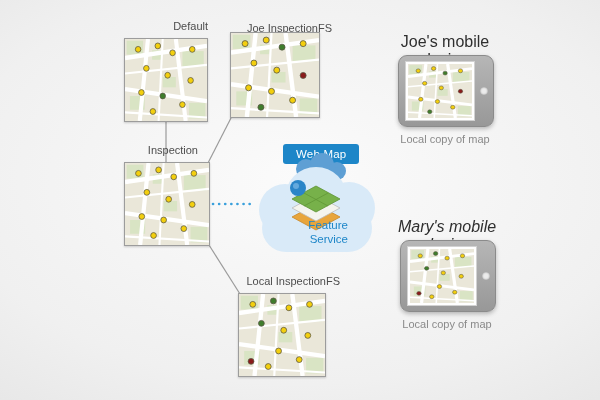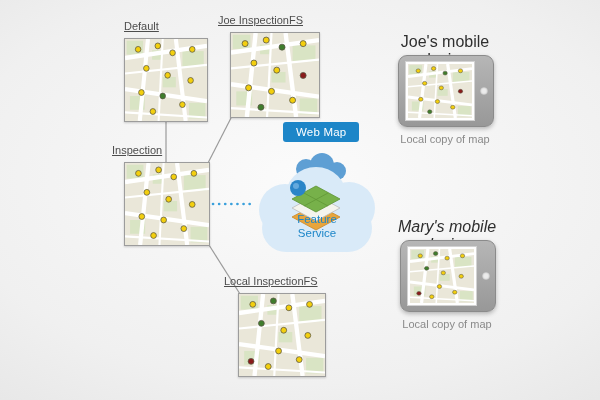--- a/index.html
+++ b/index.html
@@ -6,21 +6,21 @@
   html,body { width:600px; height:400px; }
   body {
     font-family:"Liberation Sans", sans-serif;
     background:#ececec; overflow:hidden;
   }
   .canvas {
     position:relative; width:600px; height:400px;
     background: radial-gradient(ellipse 95% 85% at 50% 45%, #fbfbfb 0%, #f0f0f0 60%, #e2e2e2 100%);
   }
   .connectors { position:absolute; left:0; top:0; width:600px; height:400px; }
-  .node-label { position:absolute; font-size:11px; color:#4d4d4d; text-align:left;text-decoration:underline; }
+  .node-label { position:absolute; font-size:11px; color:#4d4d4d; text-align:right; }
   .map-thumb {
     position:absolute; border:1px solid #9c9c9c; background:#eae7d9;
     box-shadow:0 1px 2px rgba(0,0,0,0.18); overflow:hidden;
   }
   .badge {
     position:absolute; background:#1d86c8; color:#ffffff; font-size:11.5px;
     padding:4px 13px; border-radius:3px; letter-spacing:.2px;
   }
   .cloud-wrap { position:absolute; }
   .fs-label {
@@ -80,21 +80,21 @@
         <circle cx="26" cy="34" r="3.4" fill="#f3cf0e" stroke="#5a5744" stroke-width="0.9"></circle>
         <circle cx="52" cy="42" r="3.4" fill="#f3cf0e" stroke="#5a5744" stroke-width="0.9"></circle>
         <circle cx="80" cy="48" r="3.4" fill="#f3cf0e" stroke="#5a5744" stroke-width="0.9"></circle>
         <circle cx="20" cy="62" r="3.4" fill="#f3cf0e" stroke="#5a5744" stroke-width="0.9"></circle>
         <circle cx="46" cy="66" r="3.4" fill="#3f7d2c" stroke="#5a5744" stroke-width="0.9"></circle>
         <circle cx="70" cy="76" r="3.4" fill="#f3cf0e" stroke="#5a5744" stroke-width="0.9"></circle>
         <circle cx="34" cy="84" r="3.4" fill="#f3cf0e" stroke="#5a5744" stroke-width="0.9"></circle>
       </svg>
     </div>
 
-  <div class="node-label" style="left:218px; top:14px; width:114px;">Joe InspectionFS</div>
+  <div class="node-label" style="left:218px; top:22px; width:114px;">Joe InspectionFS</div>
   <div class="map-thumb" style="left:230px; top:32px; width:90px; height:86px;">
       <svg viewBox="0 0 100 95" preserveAspectRatio="none" style="display:block;width:100%;height:100%">
         <rect x="0" y="0" width="100" height="95" fill="#eae7d9"></rect>
         <rect x="2" y="2" width="20" height="16" fill="#d9e4c4"></rect>
         <rect x="70" y="14" width="26" height="18" fill="#d9e4c4"></rect>
         <rect x="6" y="66" width="18" height="16" fill="#d9e4c4"></rect>
         <rect x="46" y="44" width="16" height="12" fill="#d9e4c4"></rect>
         <rect x="78" y="74" width="20" height="18" fill="#d9e4c4"></rect>
         <rect x="33" y="13" width="11" height="11" fill="#d9e4c4"></rect>
         <line x1="0" y1="22" x2="100" y2="8" stroke="#ffffff" stroke-width="5"></line>
@@ -173,21 +173,21 @@
         <circle cx="26" cy="34" r="3.4" fill="#3f7d2c" stroke="#5a5744" stroke-width="0.9"></circle>
         <circle cx="52" cy="42" r="3.4" fill="#f3cf0e" stroke="#5a5744" stroke-width="0.9"></circle>
         <circle cx="80" cy="48" r="3.4" fill="#f3cf0e" stroke="#5a5744" stroke-width="0.9"></circle>
         <circle cx="14" cy="78" r="3.4" fill="#8a1b1b" stroke="#5a5744" stroke-width="0.9"></circle>
         <circle cx="46" cy="66" r="3.4" fill="#f3cf0e" stroke="#5a5744" stroke-width="0.9"></circle>
         <circle cx="70" cy="76" r="3.4" fill="#f3cf0e" stroke="#5a5744" stroke-width="0.9"></circle>
         <circle cx="34" cy="84" r="3.4" fill="#f3cf0e" stroke="#5a5744" stroke-width="0.9"></circle>
       </svg>
     </div>
 
-  <div class="badge" style="left:283px; top:122px;">Web Map</div>
+  <div class="badge" style="left:283px; top:144px;">Web Map</div>
 
   <div class="cloud-wrap" style="left:248px; top:152px; width:136px; height:104px;">
     <svg width="136" height="104" viewBox="0 0 136 104">
       <g>
         <circle cx="58" cy="17" r="10" fill="#5e9fd4"></circle>
         <circle cx="74" cy="13" r="12" fill="#5e9fd4"></circle>
         <circle cx="89" cy="19" r="9" fill="#5e9fd4"></circle>
         <rect x="55" y="15" width="38" height="12" rx="6" fill="#5e9fd4"></rect>
       </g>
       <g>
@@ -200,21 +200,21 @@
         <polygon points="68,78 92,65 68,52 44,65" fill="#e8a53c" stroke="#c9882a" stroke-width="0.8"></polygon>
         <polygon points="68,69 92,56 68,43 44,56" fill="#f4f4ee" stroke="#bbbbbb" stroke-width="0.8"></polygon>
         <polygon points="68,60 92,47 68,34 44,47" fill="#77b14a" stroke="#5d9334" stroke-width="0.8"></polygon>
         <line x1="56" y1="41" x2="80" y2="54" stroke="#5d9334" stroke-width="0.7"></line>
         <line x1="80" y1="41" x2="56" y2="54" stroke="#5d9334" stroke-width="0.7"></line>
         <circle cx="50" cy="36" r="8" fill="#2a85c8"></circle>
         <circle cx="48" cy="34" r="3" fill="#63a9dd"></circle>
       </g>
     </svg>
   </div>
-  <div class="fs-label" style="left:286px; top:212px; width:62px;">Feature Service</div>
+  <div class="fs-label" style="left:286px; top:218px; width:62px;text-align:right;">Feature Service</div>
 
   <div class="device-title" style="left:378px; top:33px; width:134px;">Joe's mobile device</div>
   <div class="tablet" style="left:398px; top:55px; width:96px; height:72px;">
     <div class="screen">
       <div class="map-area">
           <svg viewBox="0 0 100 95" preserveAspectRatio="none" style="display:block;width:100%;height:100%">
             <rect x="0" y="0" width="100" height="95" fill="#eae7d9"></rect>
             <rect x="2" y="2" width="20" height="16" fill="#d9e4c4"></rect>
             <rect x="70" y="14" width="26" height="18" fill="#d9e4c4"></rect>
             <rect x="6" y="66" width="18" height="16" fill="#d9e4c4"></rect>

